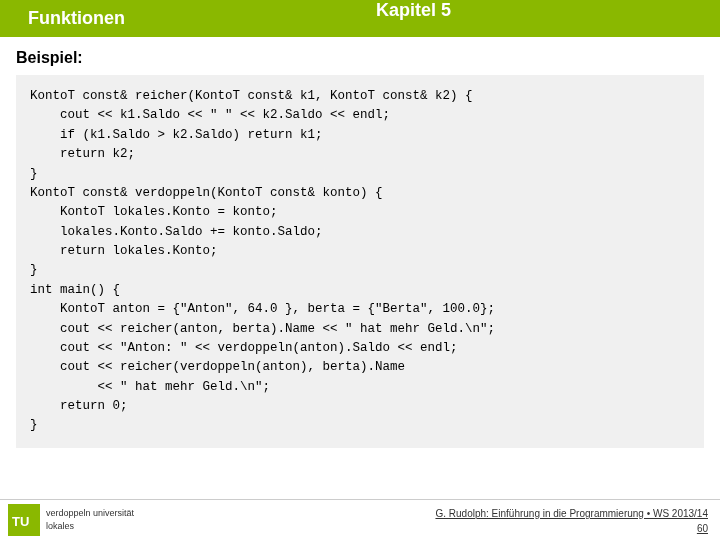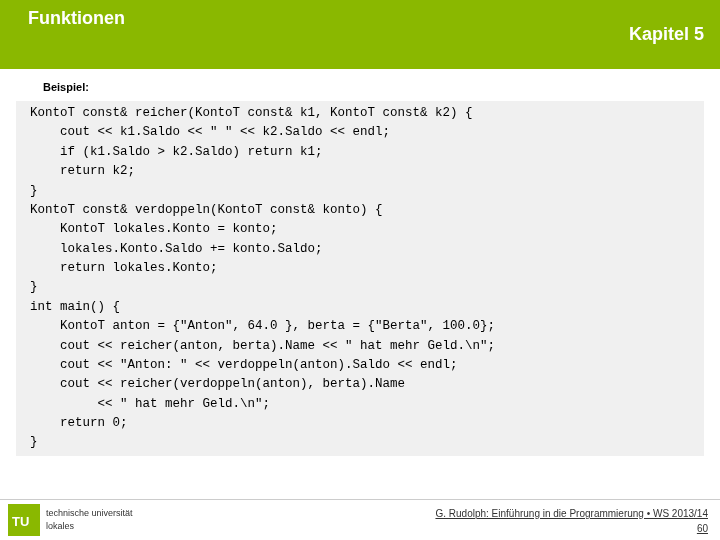--- a/index.html
+++ b/index.html
@@ -29,43 +29,42 @@
       font-weight: bold;
       padding: 8px 28px;
       width: 50%;
     }
 
     .header-right {
       background: #8ab800;
       color: #fff;
       font-size: 18px;
       font-weight: bold;
-      padding: 24px 16px;
+      padding: 0 16px;
       width: 50%;
-      text-align: right;
+      text-align: left;
     }
 
     
     .content {
       padding: 12px 16px 0 16px;
     }
 
     .beispiel-label {
-      font-size: 11px;
+      font-size: 16px;
       font-weight: bold;
       margin-bottom: 8px;
       color: #000;
-      margin-left: 27px;
     }
 
     
     .code-block {
       background: #f0f0f0;
       border: none;
-      padding: 3px 14px;
+      padding: 12px 14px;
       font-family: 'Courier New', Courier, monospace;
       font-size: 12.5px;
       line-height: 1.55;
       color: #000;
       white-space: pre;
       width: 100%;
     }
 
     
     .footer {
@@ -136,21 +135,21 @@
 </div>
 
 <div class="footer">
   <div class="footer-left">
 
     <svg class="tu-logo" viewBox="0 0 32 32" xmlns="http://www.w3.org/2000/svg">
       <rect x="0" y="0" width="32" height="32" fill="#8ab800"></rect>
       <text x="4" y="22" font-size="13" font-weight="bold" fill="white" font-family="Arial">TU</text>
     </svg>
     <div class="footer-university">
-      <span>technische universität</span><br>
+      <span>verdoppeln universität</span><br>
       <span>lokales</span>
     </div>
   </div>
   <div class="footer-right">
     <div>G. Rudolph: Einführung in die Programmierung • WS 2013/14</div>
     <div>60</div>
   </div>
 </div>
 
 </body></html>

